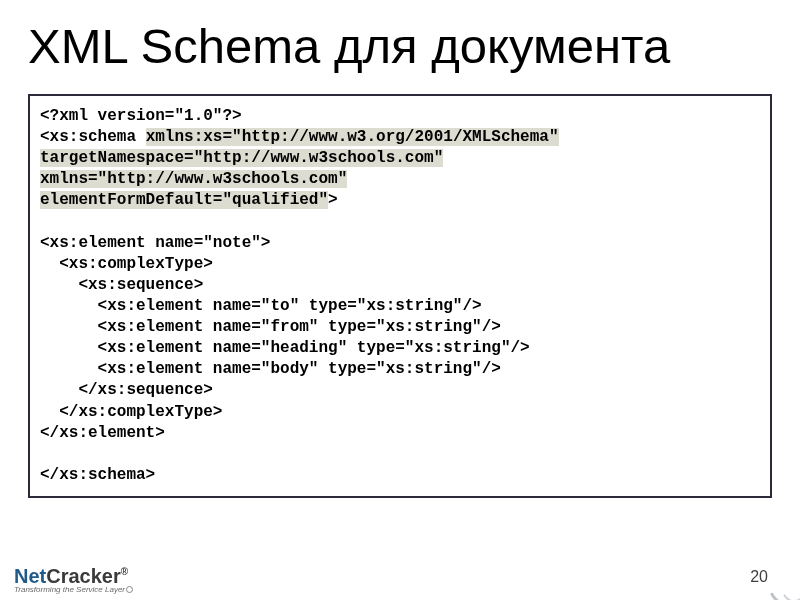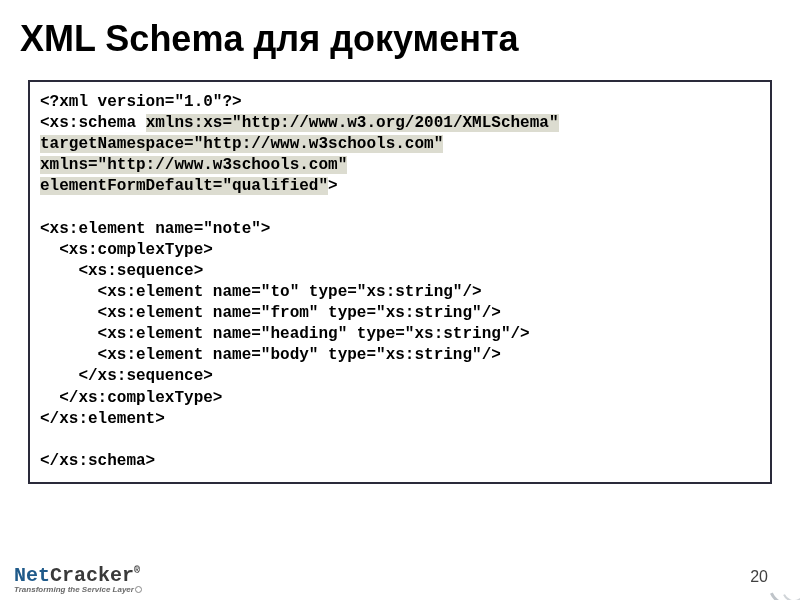--- a/index.html
+++ b/index.html
@@ -5,24 +5,24 @@
     * { margin: 0; padding: 0; box-sizing: border-box; }
     body {
       width: 800px;
       height: 600px;
       background: #ffffff;
       font-family: Arial, Helvetica, sans-serif;
       position: relative;
       overflow: hidden;
     }
     .title {
-      font-size: 36px;
-      font-weight: bold;
+      font-size: 49px;
+      font-weight: normal;
       color: #000000;
-      padding: 18px 28px 10px 20px;
+      padding: 18px 28px 10px 28px;
       letter-spacing: 0px;
     }
     .code-box {
       margin: 10px 28px 0 28px;
       border: 2px solid #2a2a3a;
       background: #ffffff;
       padding: 10px 10px 10px 10px;
     }
     .code-box pre {
       font-family: "Courier New", Courier, monospace;
@@ -47,36 +47,36 @@
       font-size: 16px;
       color: #404040;
     }
     .logo {
       position: absolute;
       left: 14px;
       bottom: 6px;
       line-height: 1;
     }
     .logo-top {
-      font-family: Liberation Mono, monospace;
+      font-family: Liberation Sans, sans-serif;
       font-size: 20px;
       font-weight: bold;
       color: #3a3a3a;
     }
     .logo-top .blue { color: #1f5a8a; }
     .logo-reg {
       font-size: 10px;
       vertical-align: super;
       color: #3a3a3a;
     }
     .logo-sub {
       font-family: Arial, sans-serif;
       font-size: 8px;
       font-style: italic;
-      font-weight: bold;
+      font-weight: normal;
       color: #6a6a6a;
       letter-spacing: 0px;
     }
     .logo-sub .ring {
       display: inline-block;
       width: 7px;
       height: 7px;
       border: 1px solid #888;
       border-radius: 50%;
       margin-left: 1px;

